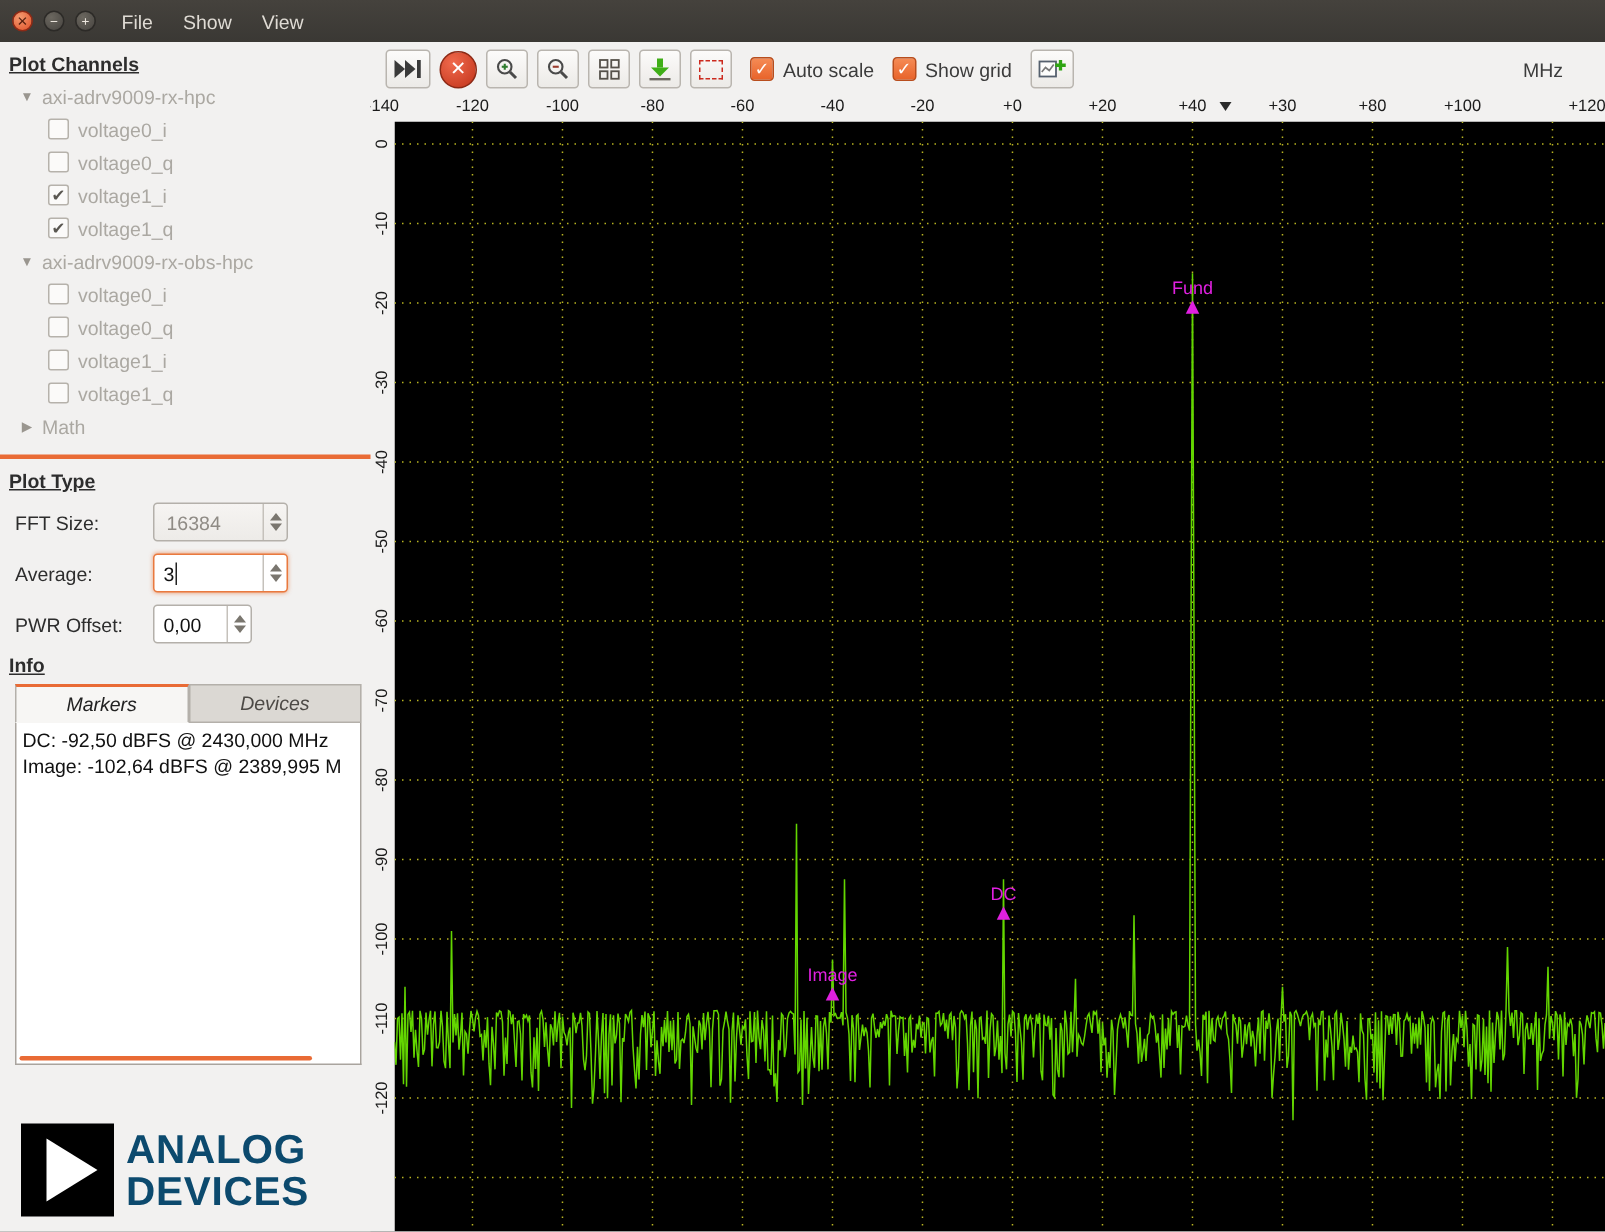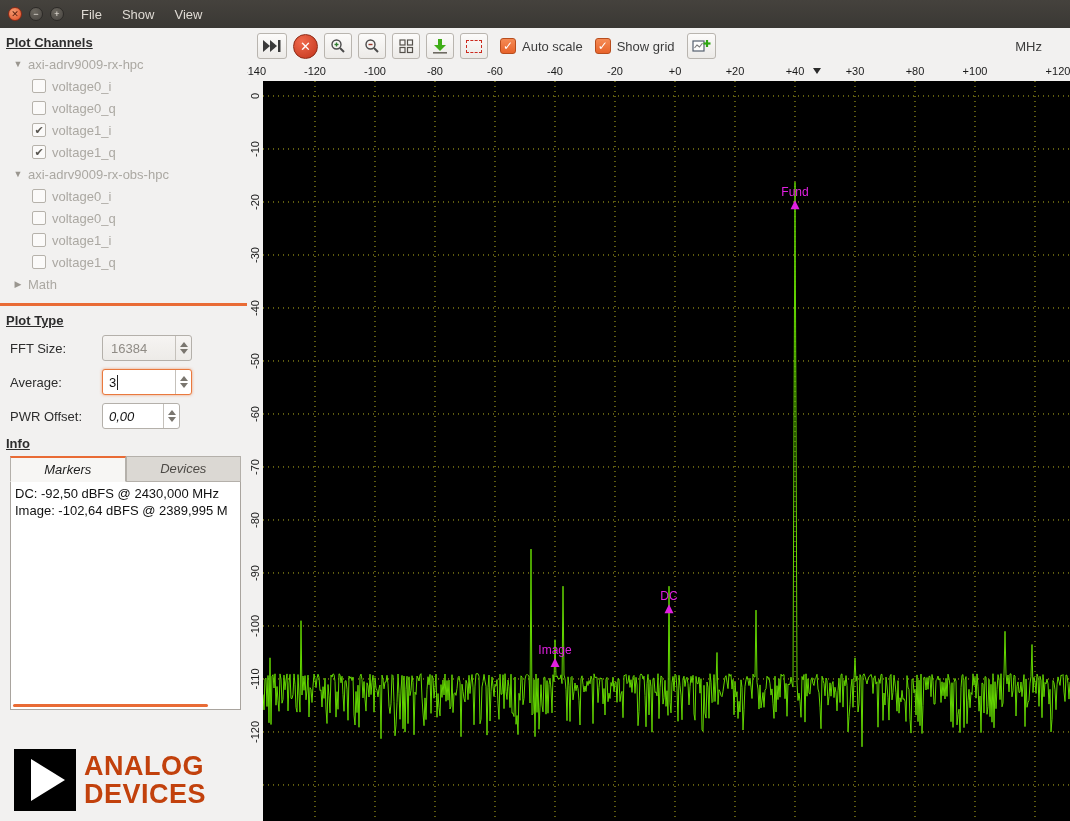--- a/index.html
+++ b/index.html
@@ -46,21 +46,21 @@
   .tab{flex:1;text-align:center;font-size:13px;padding:4px 0;border:1px solid #b4b0aa;cursor:default;font-style:italic;}
   .tab.active{background:#f7f6f4;border-bottom:1px solid #f7f6f4;color:#222;border-top:2px solid #e96b35;}
   .tab.inactive{background:#dbd8d3;color:#4d4a46;}
   .infobox{margin:0 6px 0 10px;height:228px;background:#fff;border:1px solid #a9a49e;border-top:none;
     font-size:13px;color:#111;padding:3px 4px;overflow:hidden;position:relative;}
   .infobox .iline{white-space:nowrap;line-height:17px;}
   .hscroll{position:absolute;left:2px;bottom:2px;height:3px;width:85%;background:#e96b35;border-radius:2px;}
   .adilogo{margin-top:auto;display:flex;align-items:center;padding:6px 0 2px 14px;}
   .adibox{width:62px;height:62px;background:#000;display:flex;align-items:center;justify-content:center;}
   .aditri{width:0;height:0;border-top:21px solid transparent;border-bottom:21px solid transparent;border-left:34px solid #fff;margin-left:6px;}
-  .aditext{margin-left:8px;font-weight:bold;font-size:27px;line-height:28px;color:#c2410c;letter-spacing:.5px;}
+  .aditext{margin-left:8px;font-weight:bold;font-size:27px;line-height:28px;color:#0c4a6e;letter-spacing:.5px;}
 
   
   .main{flex:1;display:flex;flex-direction:column;}
   .toolbar{height:36px;display:flex;align-items:center;gap:6px;padding:0 10px;font-size:13px;color:#3c3c3c;}
   .tbtn{height:26px;min-width:28px;border:1px solid #b9b5af;border-radius:3px;
     background:linear-gradient(#fcfbfa,#eceae7);display:flex;align-items:center;justify-content:center;padding:0 4px;}
   .stopbtn{width:25px;height:25px;border-radius:50%;background:radial-gradient(circle at 35% 30%,#f06a4d,#c1331a);
     border:1px solid #8d2a16;color:#fff;font-size:13px;font-weight:bold;display:flex;align-items:center;justify-content:center;}
   .ckrow{display:flex;align-items:center;gap:6px;margin-left:6px;}
   .ck{width:16px;height:16px;border-radius:3px;background:linear-gradient(#f58b55,#e8632a);border:1px solid #b84d1d;
@@ -165,21 +165,21 @@
           </span>
         <span class="arrows">
             <span class="tri-up"></span>
             <span class="tri-dn"></span>
           </span>
       </div>
     </div>
 
     <div class="form-row">
       <span class="flabel">PWR Offset:</span>
-      <div class="spin" style="width:78px;font-style:italic;">
+      <div class="spin" style="width:66px;">
         <span class="cval">0,00</span>
         <span class="arrows">
             <span class="tri-up"></span>
             <span class="tri-dn"></span>
           </span>
       </div>
     </div>
 
     <div class="section-label">Info</div>
     <div class="tabs">

